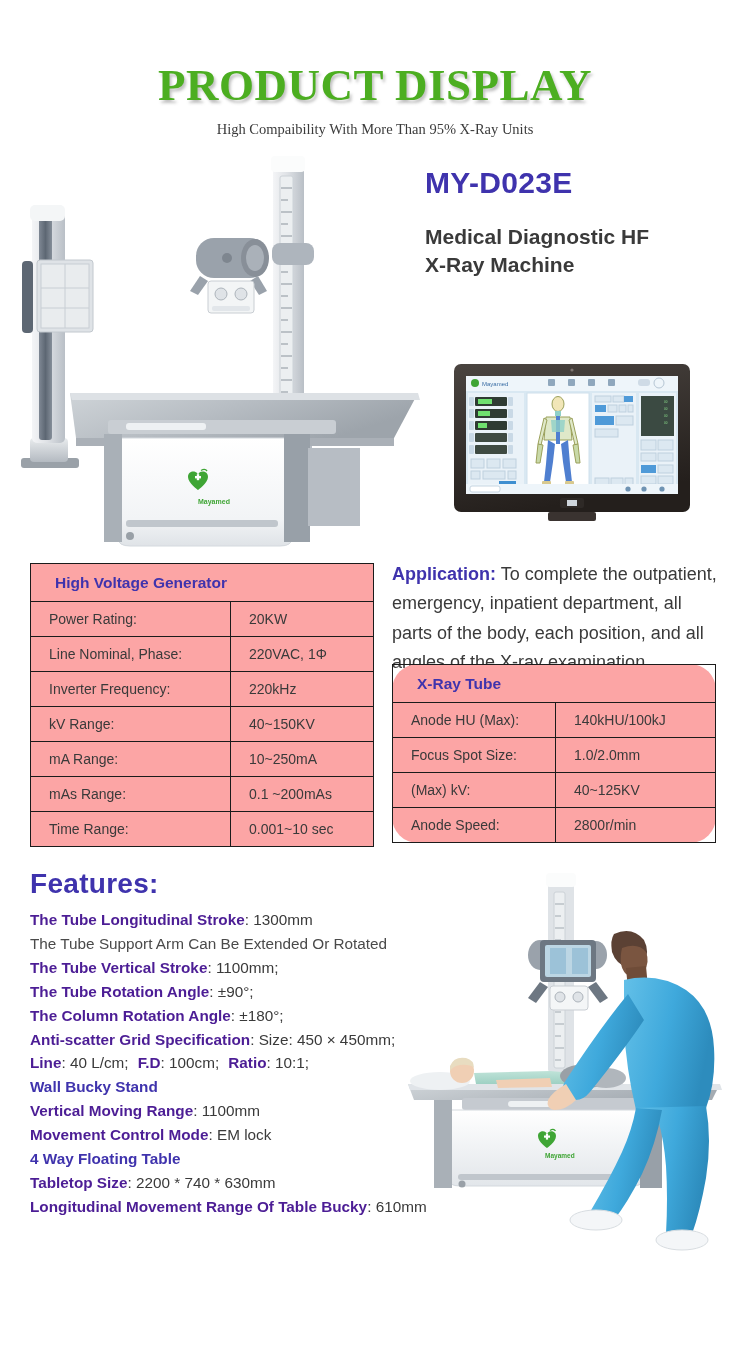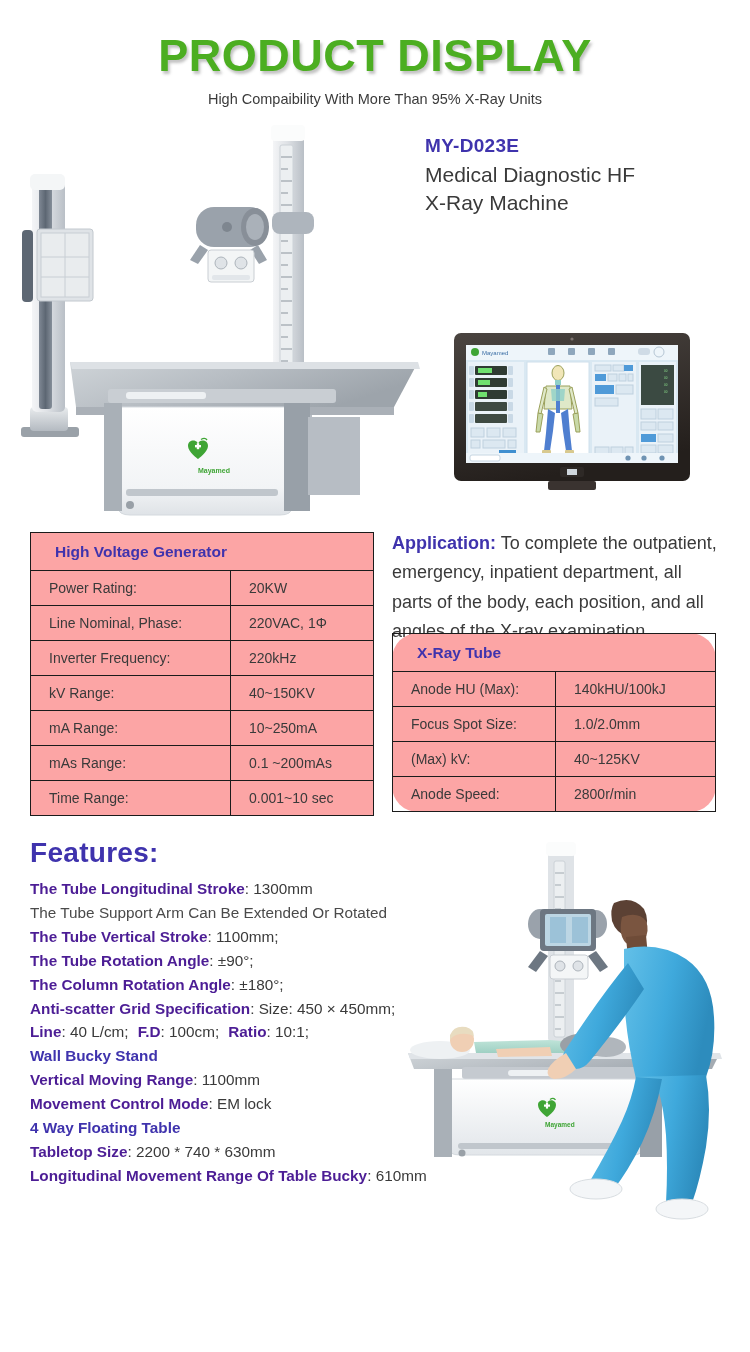--- a/index.html
+++ b/index.html
@@ -7,42 +7,42 @@
   body {
     width: 750px; height: 1352px;
     background: #ffffff;
     font-family: "Liberation Sans", sans-serif;
     color: #333333;
     position: relative;
     overflow: hidden;
   }
 
   
-  .header { text-align: center; padding-top: 32px; }
+  .header { text-align: center; padding-top: 62px; font-family: Liberation Serif, serif; }
   .header-title {
     font-size: 45px; font-weight: bold; letter-spacing: 0.5px;
     color: #4CAE21;
     text-shadow: 2px 3px 3px rgba(120,120,120,0.45);
     line-height: 1.05;
   }
   .header-sub {
     margin-top: 12px; font-size: 14.5px; color: #3b3b3b; font-weight: normal;
   }
 
   
   .hero { position: relative; height: 420px; }
   .machine-photo { position: absolute; left: 8px; top: 10px; width: 415px; height: 400px; }
   .tablet-photo  { position: absolute; left: 452px; top: 222px; width: 240px; height: 165px; }
 
   .product-block { position: absolute; left: 425px; top: 28px; width: 310px; }
   .product-model {
-    font-size: 19px; font-weight: bold; color: #3F33AD; letter-spacing: .3px;
+    font-size: 30px; font-weight: bold; color: #3F33AD; letter-spacing: .3px;
   }
   .product-name {
-    margin-top: 4px; font-size: 21px; font-weight: normal; color: #3a3a3a;
+    margin-top: 23px; font-size: 21px; font-weight: bold; color: #3a3a3a;
     line-height: 1.32;
   }
 
   
   .specs { position: relative; height: 310px; }
 
   table.spec {
     border-collapse: collapse;
     background: #fca5a5;
     table-layout: fixed;

